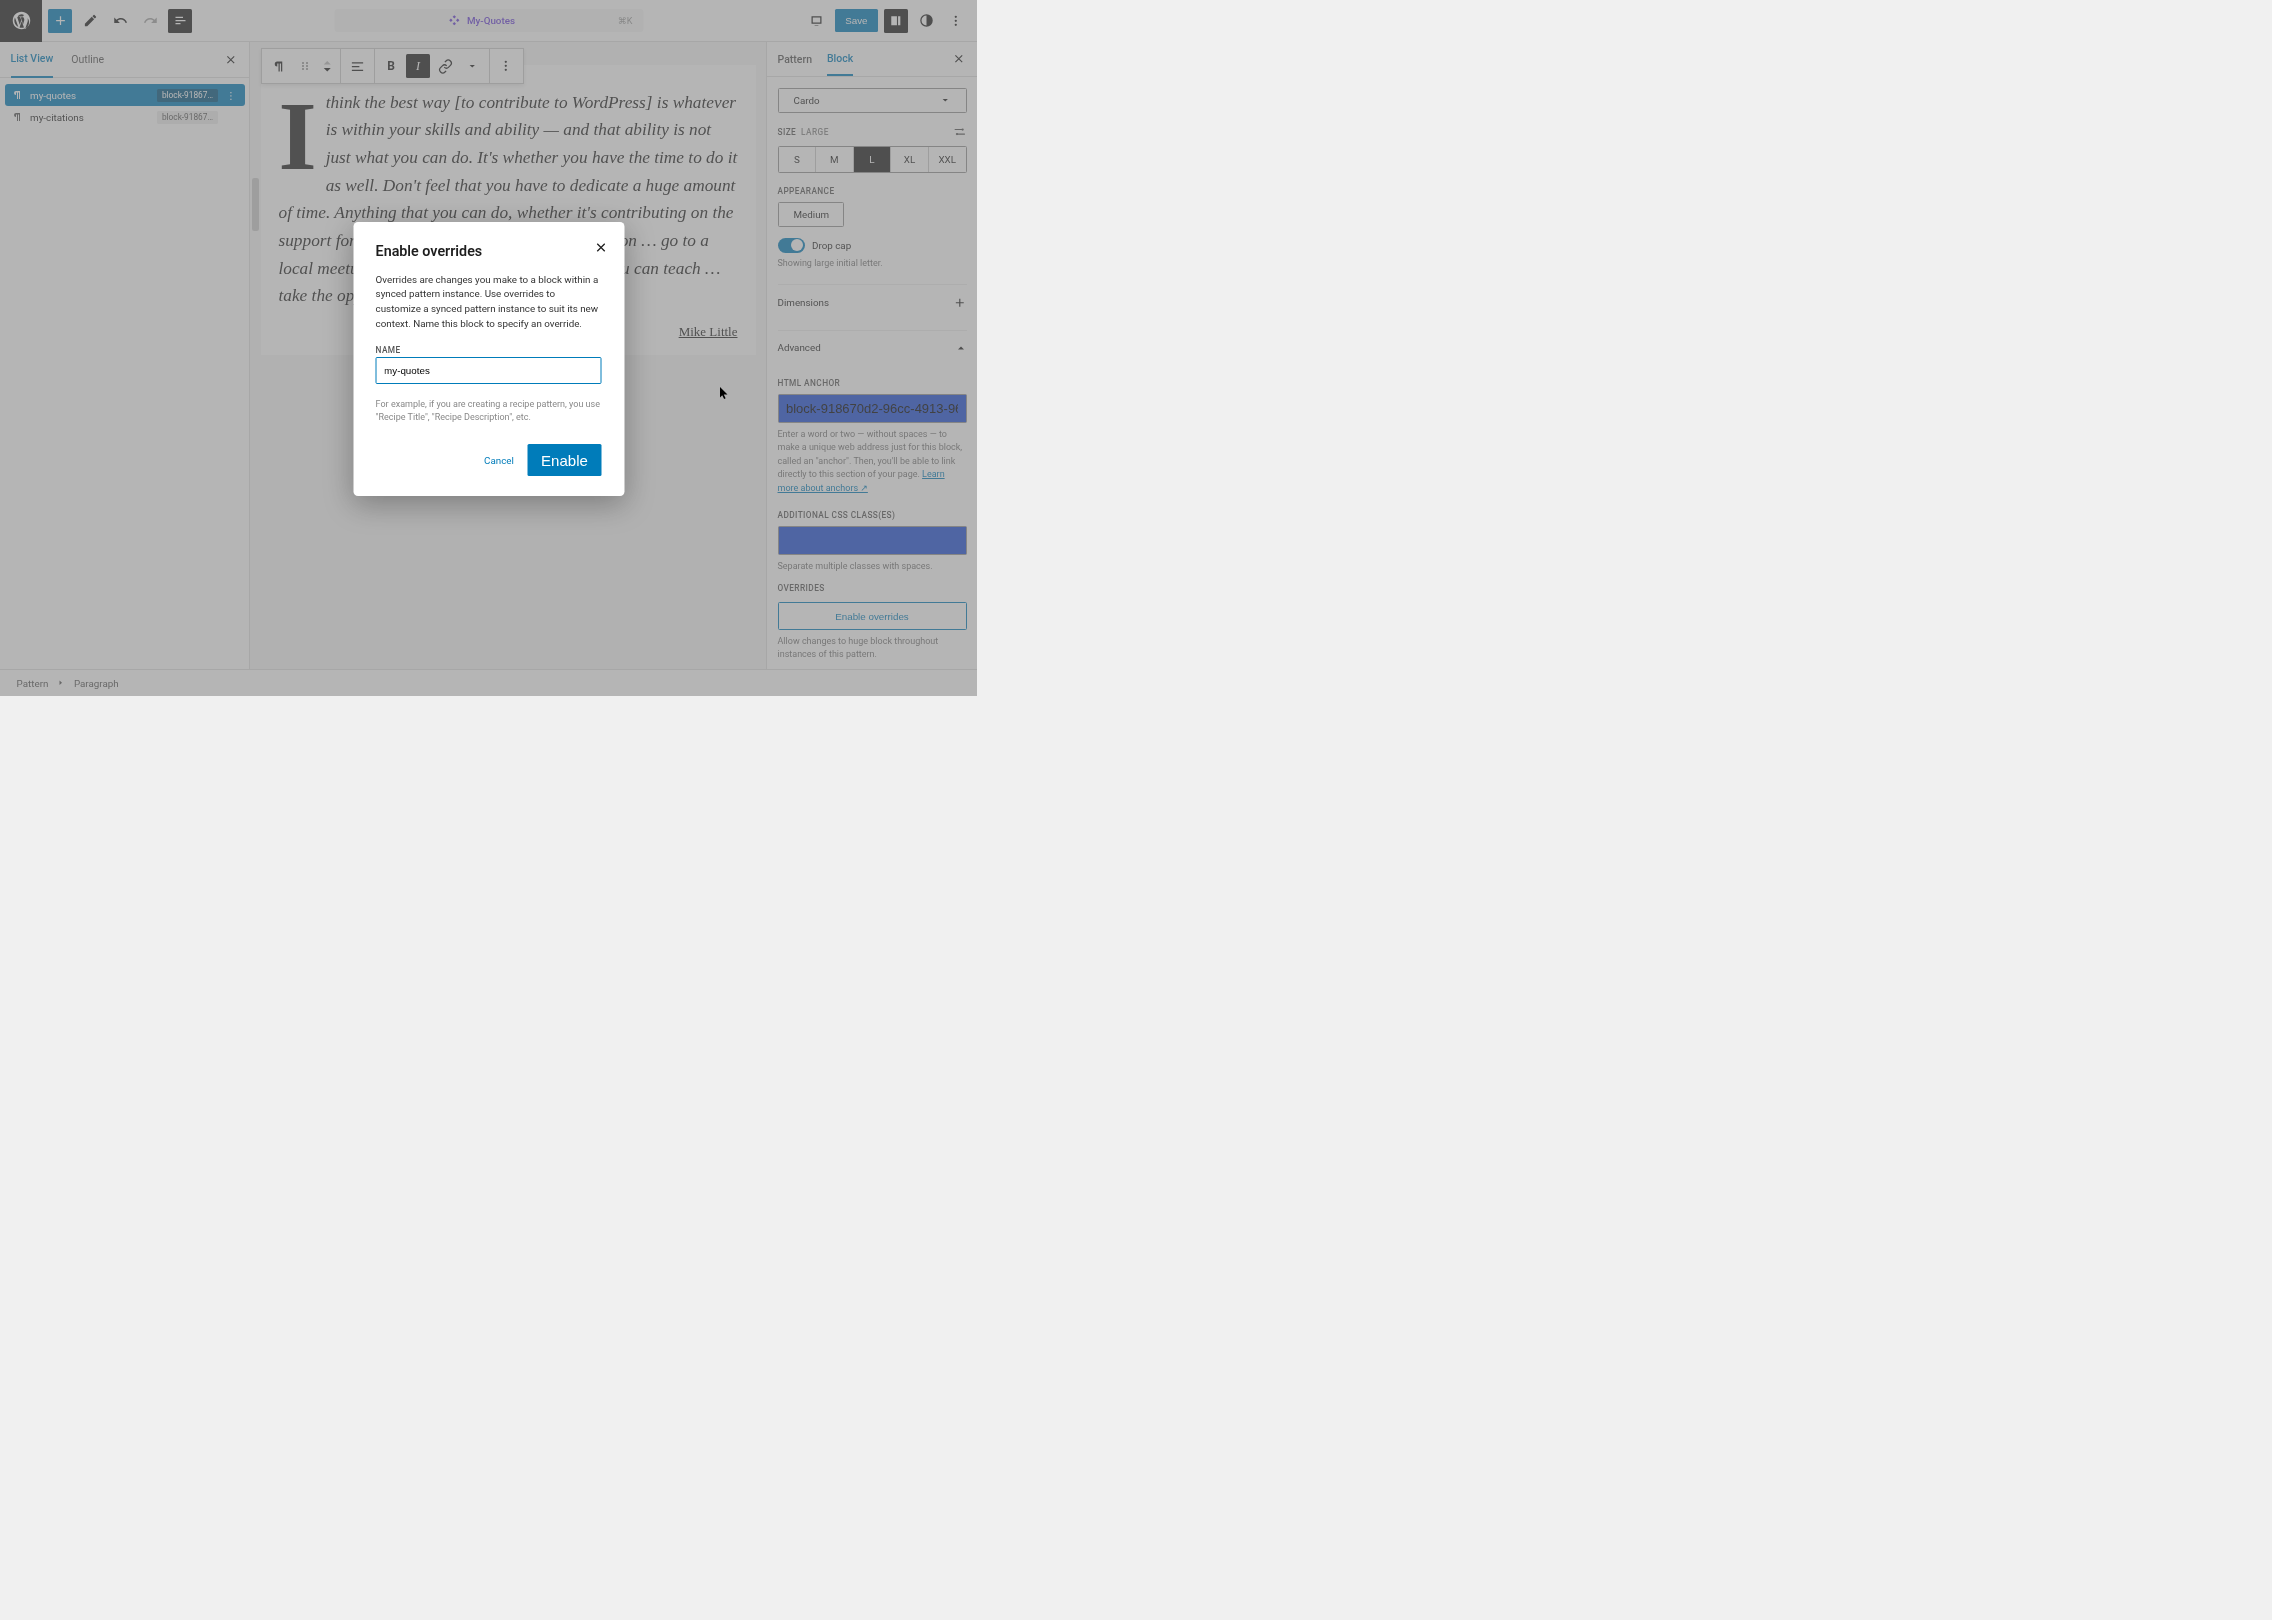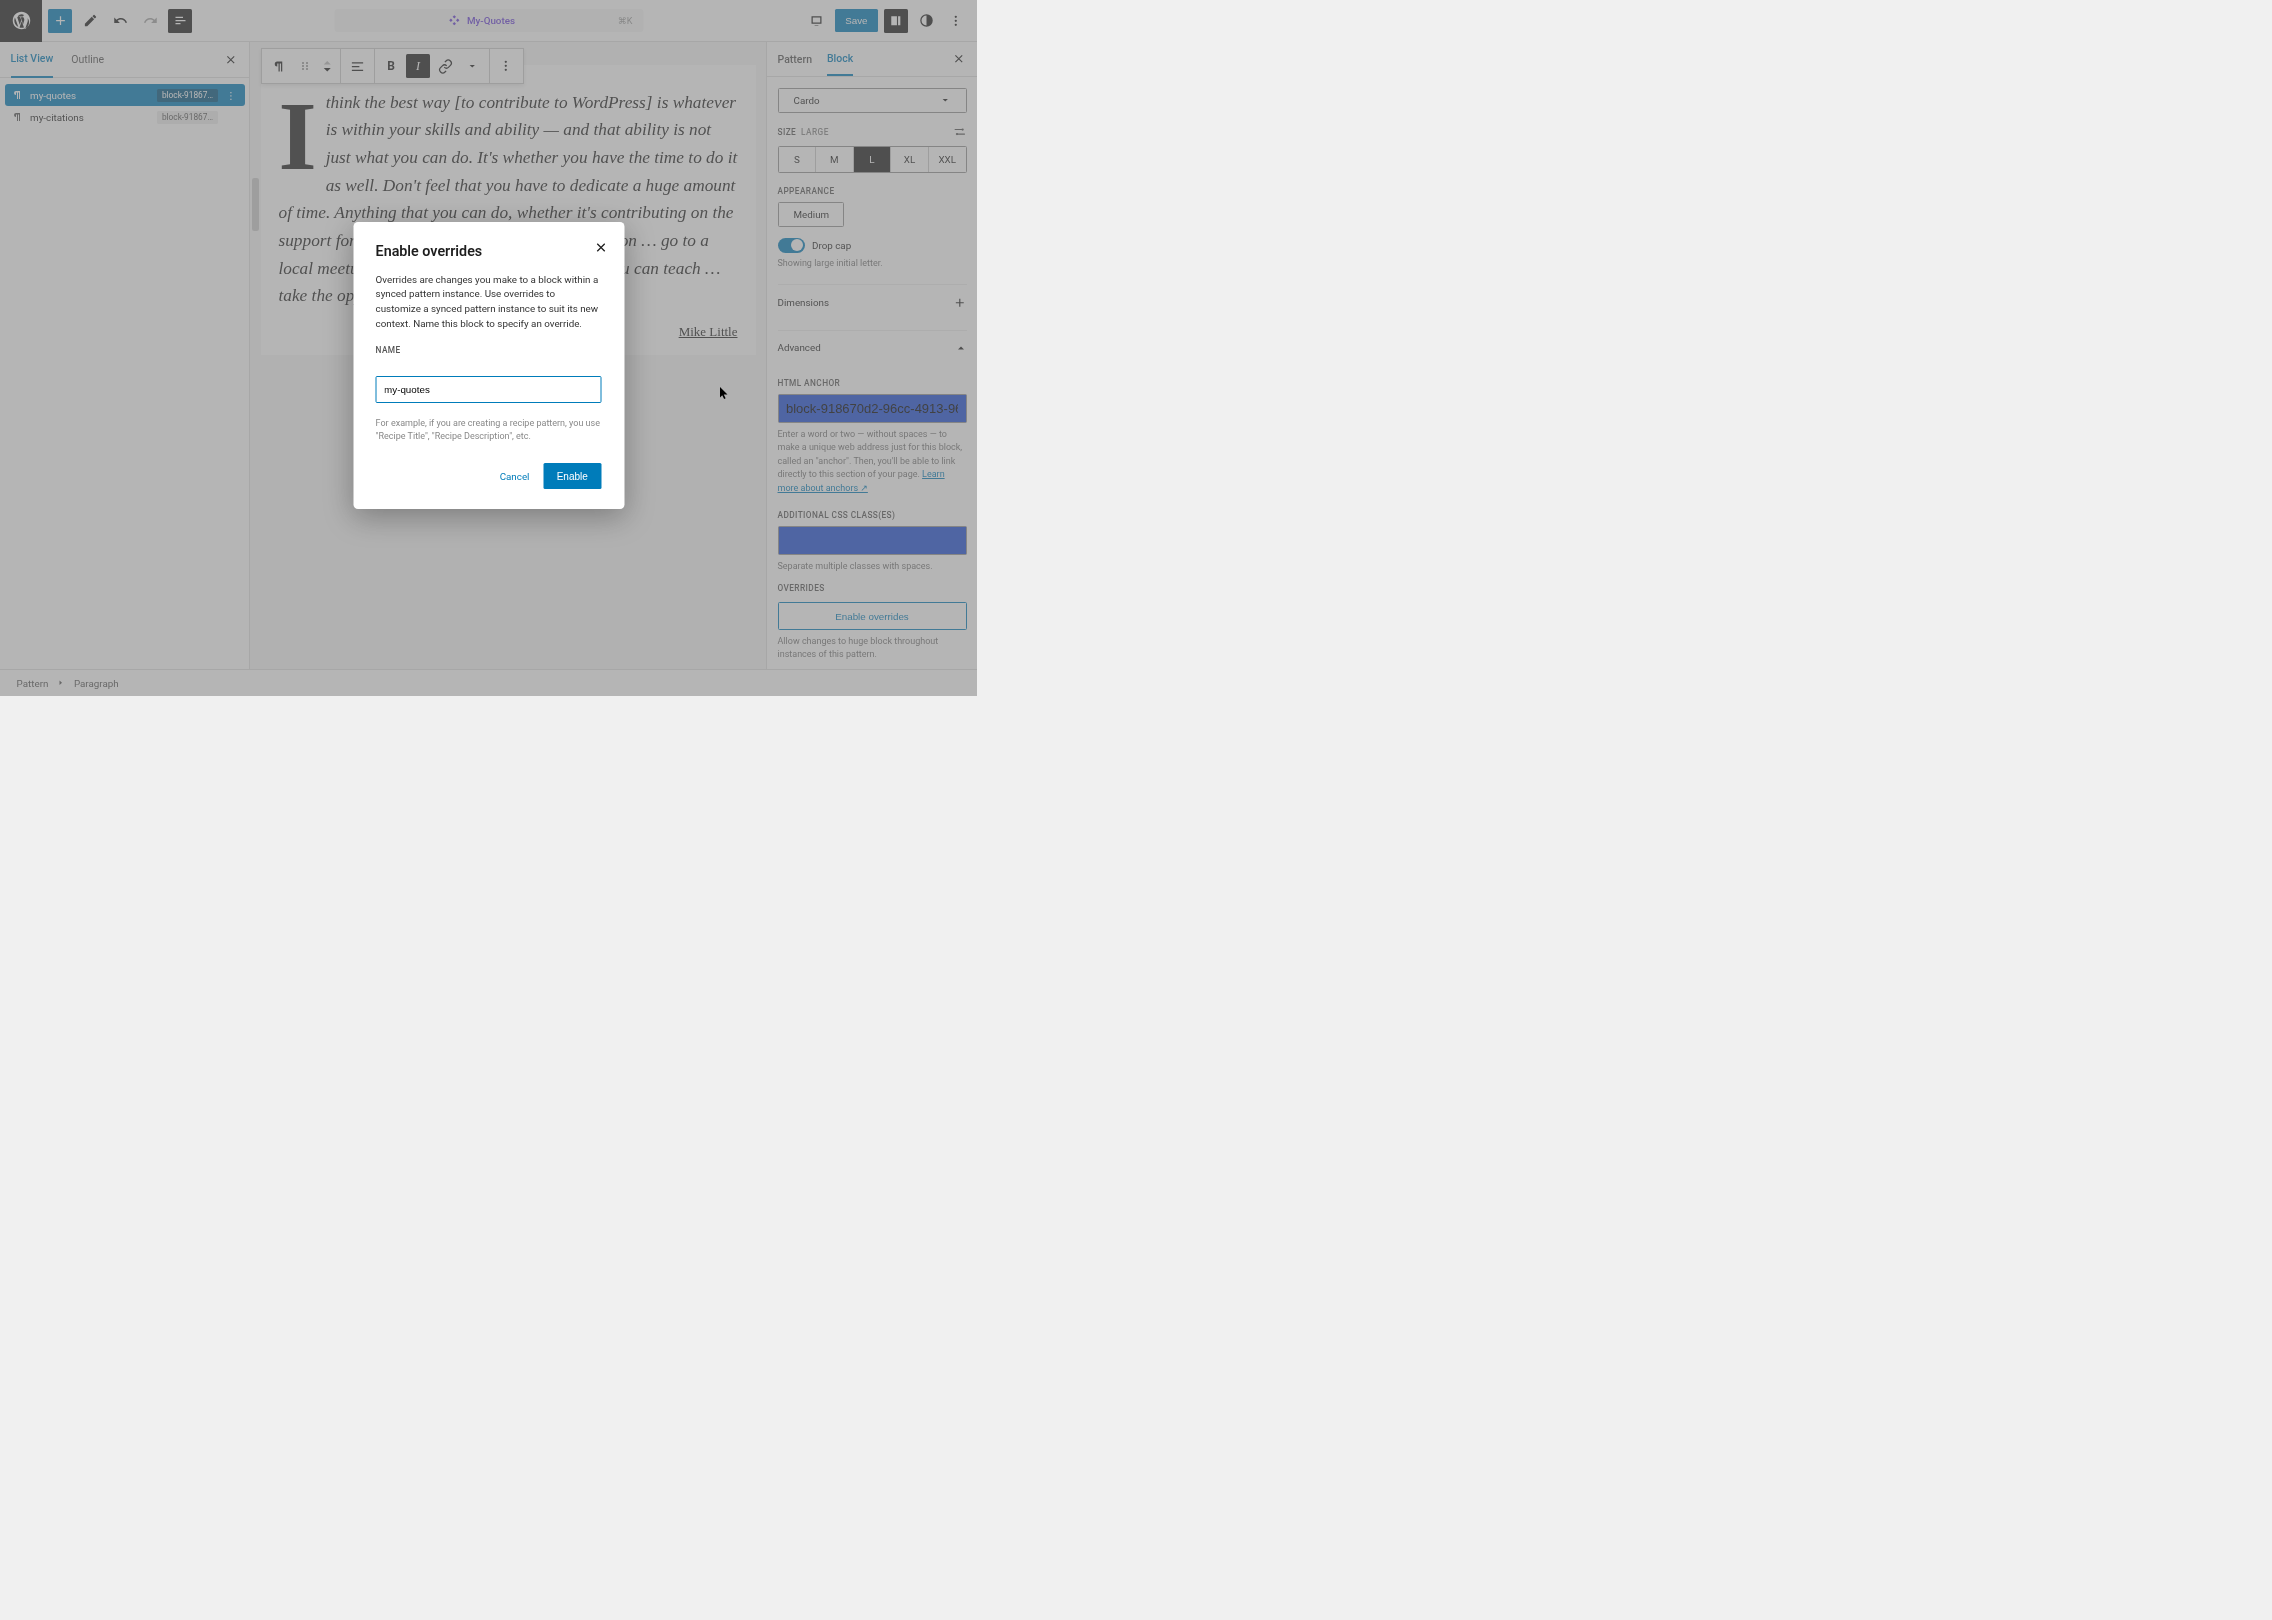--- a/index.html
+++ b/index.html
@@ -77,26 +77,26 @@
 
 
 .breadcrumb { position: absolute; left: 0; right: 0; bottom: 0; height: 27px; background: #fff; border-top: 0.8px solid #e0e0e0; display: flex; align-items: center; padding: 0 16.6px; gap: 9px; font-size: 9.8px; color: #555; }
 
 
 .overlay { position: absolute; inset: 0; background: rgba(120,120,120,0.55); z-index: 100; }
 .modal { position: absolute; left: 50%; top: 222px; transform: translateX(-50%); width: 271px; background: #fff; border-radius: 4.5px; box-shadow: 0 7.5px 30px rgba(0,0,0,0.3); padding: 21px 22.6px 19.6px; z-index: 101; }
 .modal-title { font-size: 14.3px; font-weight: 600; margin-bottom: 13.6px; }
 .modal-close { position: absolute; right: 13.6px; top: 16.6px; cursor: pointer; width: 18px; height: 18px; display: flex; align-items: center; justify-content: center; }
 .modal-desc { font-size: 9.8px; line-height: 1.5; color: #333; margin-bottom: 13.6px; }
-.modal-label { font-size: 8.3px; letter-spacing: 0.4px; color: #555; text-transform: uppercase; font-weight: 500; margin-bottom: 21px; }
+.modal-label { font-size: 8.3px; letter-spacing: 0.4px; color: #555; text-transform: uppercase; font-weight: 500; margin-bottom: 2px; }
 .modal-input { width: 100%; border: 1.1px solid #007cba; padding: 6.8px 7.5px; border-radius: 1.5px; font-size: 9.8px; outline: none; }
 .modal-hint { font-size: 9px; color: #888; margin-top: 14px; line-height: 1.5; }
 .modal-actions { display: flex; justify-content: flex-end; gap: 13.6px; margin-top: 19.6px; align-items: center; }
 .modal-cancel { color: #007cba; cursor: pointer; font-size: 9.8px; }
-.modal-enable { background: #007cba; color: #fff; border: none; padding: 7.5px 13.6px; border-radius: 1.5px; font-size: 10px; cursor: pointer; }
+.modal-enable { background: #007cba; color: #fff; border: none; padding: 7.5px 13.6px; border-radius: 1.5px; font-size: 15px; cursor: pointer; }
 svg { fill: currentColor; }
 </style>
 </head>
 <body>
 
 <div class="topbar">
   <div class="wp-logo">
     <svg viewBox="0 0 24 24">
         <path d="M12 2C6.5 2 2 6.5 2 12s4.5 10 10 10 10-4.5 10-10S17.5 2 12 2zm-8.2 10c0-1.2.3-2.3.7-3.3l3.9 10.7C5.4 18 3.8 15.2 3.8 12zm8.2 8.2c-.8 0-1.6-.1-2.3-.3l2.5-7.1 2.5 6.9c0 .1.1.1.1.2-.9.2-1.8.3-2.8.3zm1.1-12c.5 0 .9-.1.9-.1.5-.1.4-.7-.1-.7 0 0-1.3.1-2.1.1-.8 0-2.1-.1-2.1-.1-.5 0-.5.7-.1.7 0 0 .4.1.9.1l1.2 3.4-1.7 5.2-2.9-8.6c.5 0 .9-.1.9-.1.5-.1.4-.7 0-.7 0 0-1.3.1-2.1.1H7.5C9 5.6 10.4 4.8 12 4.8c1.2 0 2.3.4 3.2 1.1h-.1c-.8 0-1.3.7-1.3 1.4 0 .6.4 1.2.8 1.8.3.5.6 1.2.6 2.1 0 .7-.3 1.4-.6 2.5l-.8 2.6-2.7-8.1zm6.1 1.4c.9 1.1 1.5 2.6 1.5 4.2 0 3.4-1.8 6.3-4.6 7.9l2.5-7.2c.5-1.2.6-2.1.6-2.9 0-.7-.1-1.4-.3-2h.3z"></path>
       </svg>

